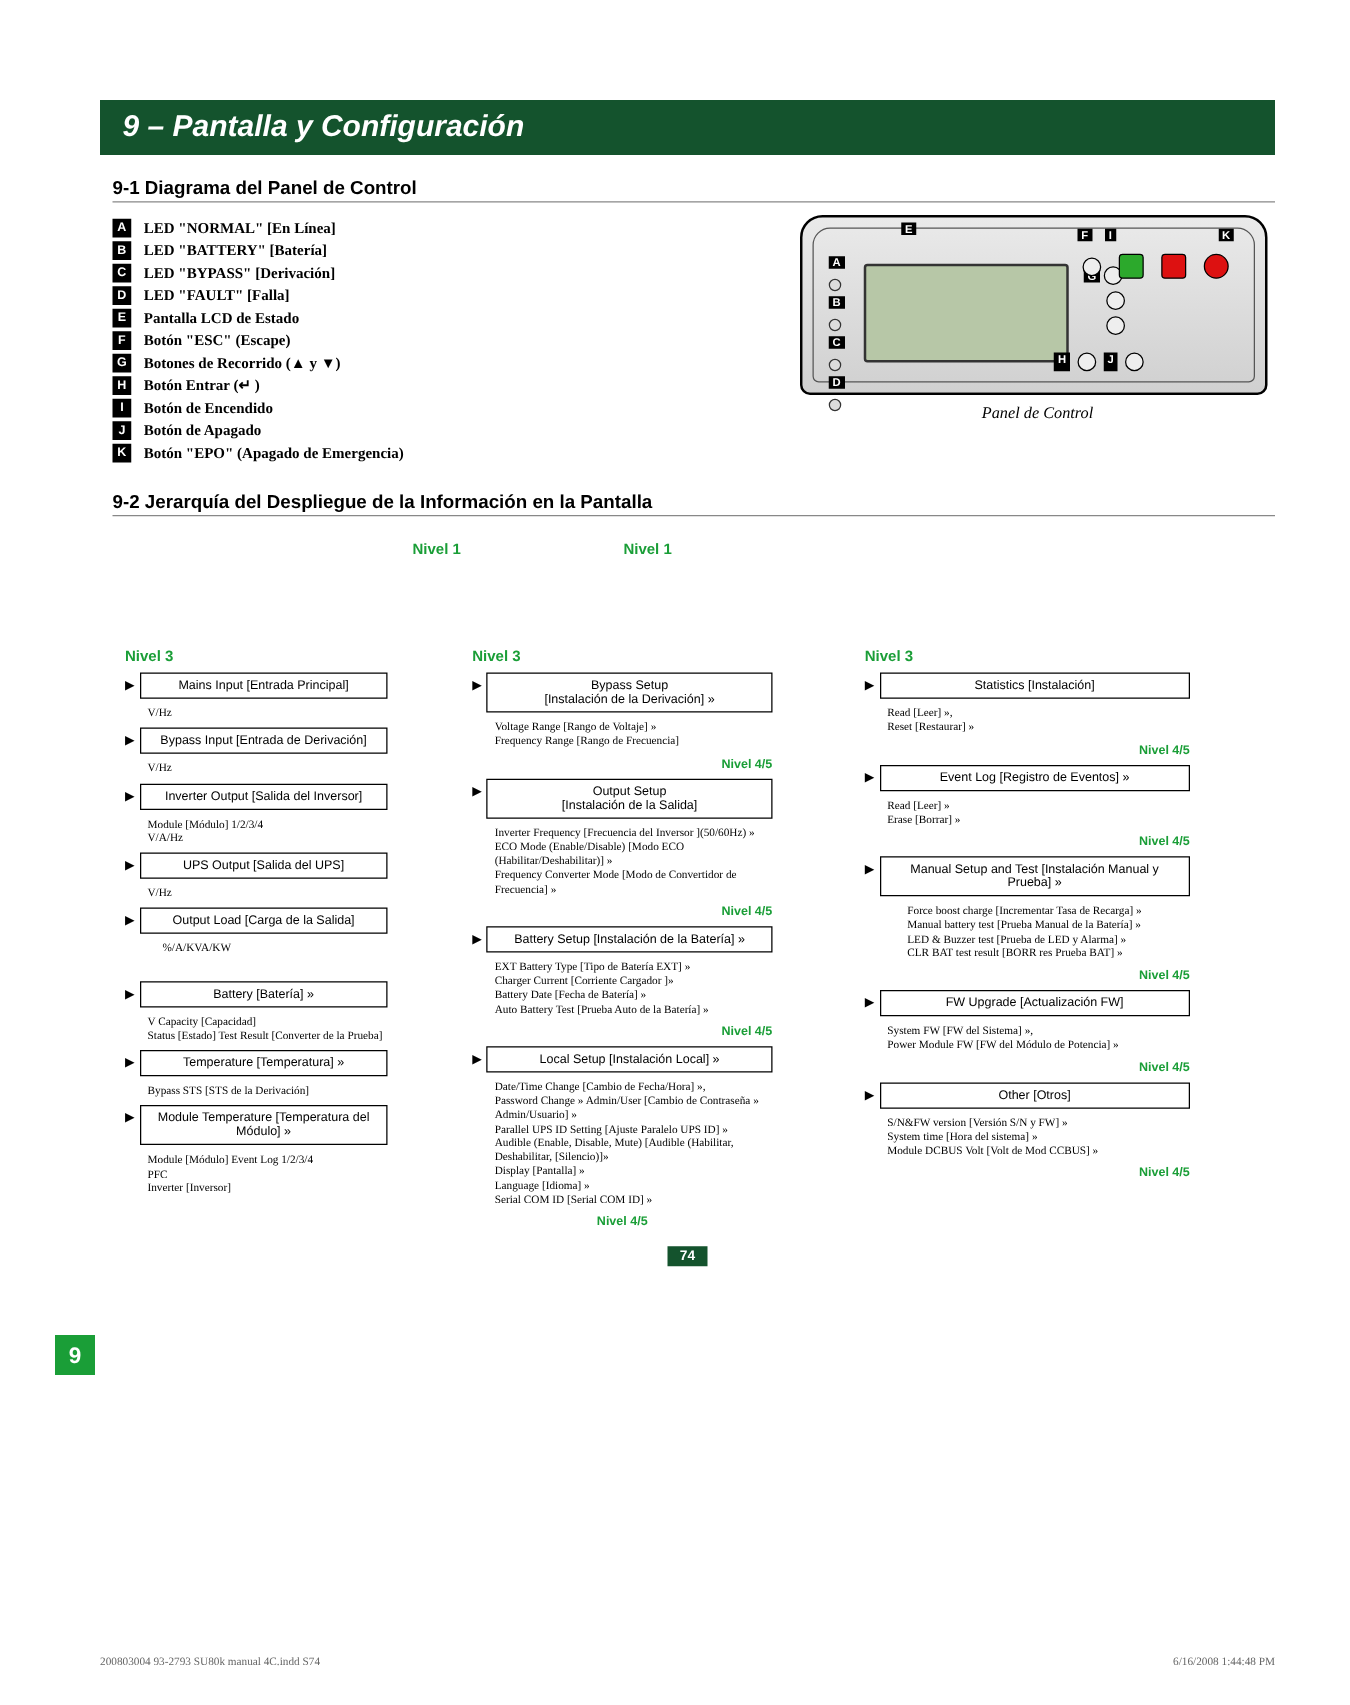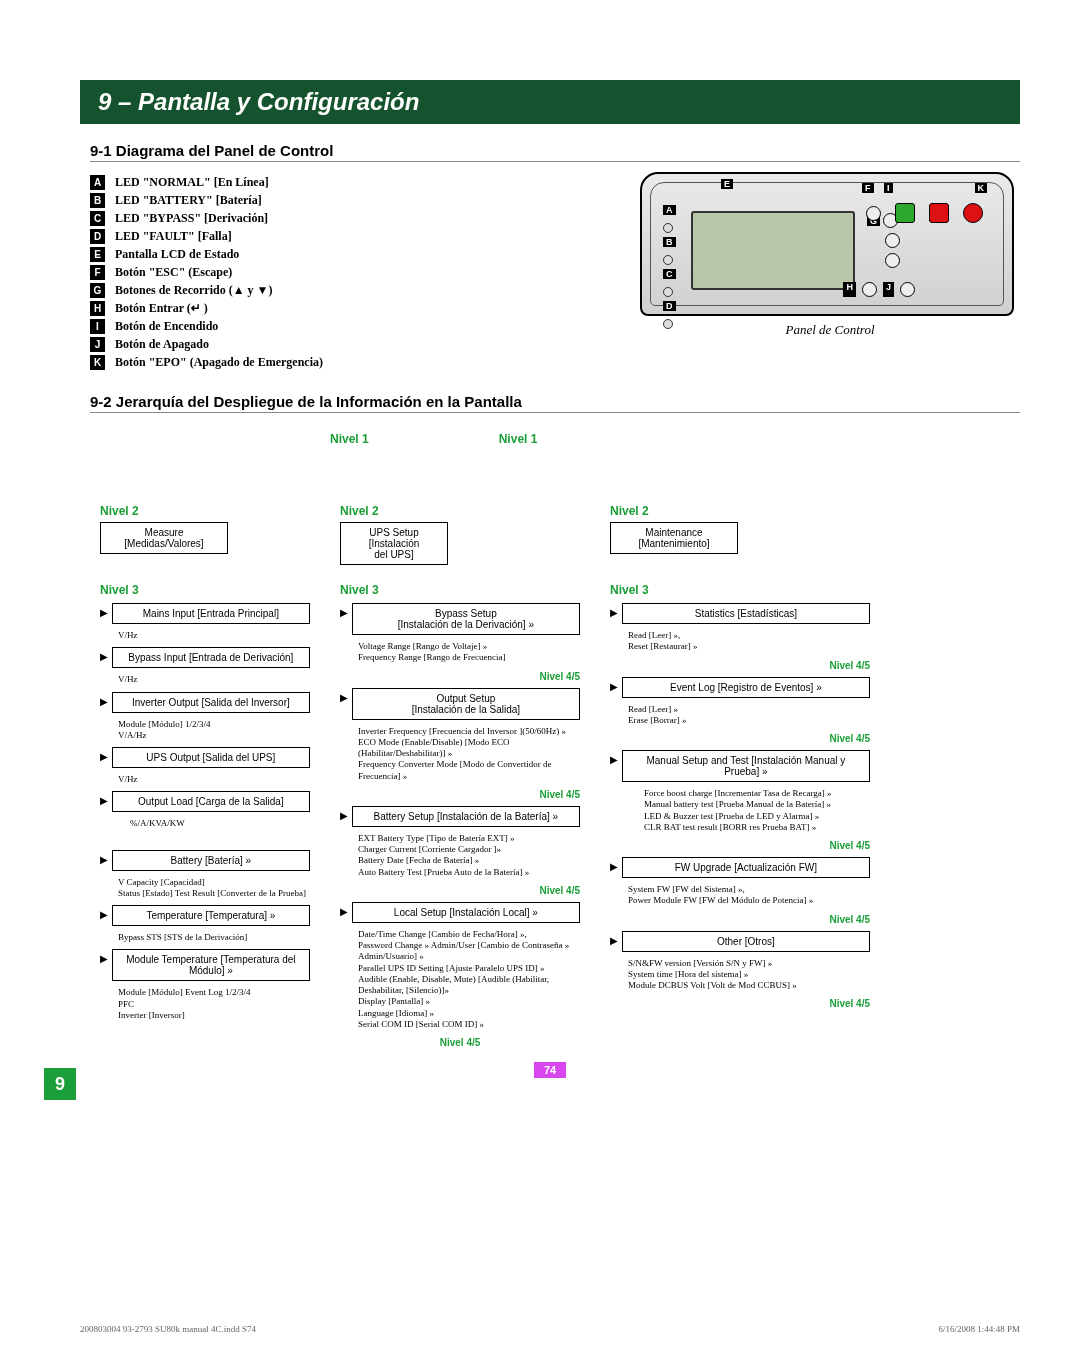--- a/index.html
+++ b/index.html
@@ -22,21 +22,21 @@
 .sq { width:18px; height:18px; border:1px solid #000; border-radius:3px; }
 .sq.green{ background:#2ca92c; } .sq.red{ background:#d11; } .sq.redc{ background:#d11; border-radius:50%; }
 .led-dots { position:absolute; left:12px; top:22px; display:flex; flex-direction:column; gap:8px; }
 .led { width:8px; height:8px; border:1px solid #333; border-radius:50%; background:#ddd; }
 .hier { position:relative; margin:15px 0 0 10px; }
 .lvl-label { color:#1a9e37; font-weight:bold; font-size:12px; }
 .box { border:1px solid #000; padding:4px 8px; font-size:10px; text-align:center; }
 .smalltxt { font-size:9px; line-height:1.25; font-family:"Times New Roman",serif; }
 .lvl45 { color:#1a9e37; font-weight:bold; font-size:10px; }
 .side-tab { position:absolute; left:-46px; top:640px; width:32px; height:32px; background:#1a9e37; color:#fff; font-size:18px; font-weight:bold; display:flex; align-items:center; justify-content:center; }
-.pg-num { background:#d946ef; color:#fff; font-weight:bold; padding:2px 10px; font-size:11px; display:inline-block; }
+.pg-num { background:#14532d; color:#fff; font-weight:bold; padding:2px 10px; font-size:11px; display:inline-block; }
 .footer { position:absolute; bottom:30px; left:80px; right:60px; display:flex; justify-content:space-between; font-size:9px; color:#666; font-family:"Times New Roman",serif; }
 .col { display:flex; flex-direction:column; gap:6px; }
 .flowrow { display:flex; align-items:flex-start; gap:4px; }
 .arrow { font-size:10px; padding-top:4px; }
 table.hiertbl { border-collapse:separate; border-spacing:0 4px; }
 table.hiertbl td { vertical-align:top; padding:0 10px; }
 .tag { background:#000; color:#fff; font-size:9px; padding:0 3px; font-weight:bold; }
 </style>
 </head>
 <body>
@@ -147,35 +147,20 @@
           <tr>
         <td><span class="lvl-label">Nivel 1</span></td>
         <td style="width:90px;"></td>
         <td><span class="lvl-label">Nivel 1</span></td>
       </tr>
     </tbody>
       </table>
 
     <table class="hiertbl" style="width:100%; margin-top:50px;">
       <tbody>
-          <tr>
-        <td style="width:220px;"><span class="lvl-label">Nivel 2</span>
-          <div class="box" style="white-space:pre-line; width:110px; margin-top:4px;">Measure
-[Medidas/Valores]</div>
-        </td>
-        <td style="width:250px;"><span class="lvl-label">Nivel 2</span>
-          <div class="box" style="white-space:pre-line; width:90px; margin-top:4px;">UPS Setup
-[Instalación
-del UPS]</div>
-        </td>
-        <td><span class="lvl-label">Nivel 2</span>
-          <div class="box" style="white-space:pre-line; width:110px; margin-top:4px;">Maintenance
-[Mantenimiento]</div>
-        </td>
-      </tr>
 
       <tr>
 
         <td>
           <div style="margin-top:14px;"><span class="lvl-label">Nivel 3</span></div>
           <div class="col" style="margin-top:6px; width:210px;">
             <div class="flowrow">
                   <span class="arrow">▶</span>
                   <div class="box" style="flex:1;">Mains Input [Entrada Principal]</div>
                 </div>
@@ -265,21 +250,21 @@
 Serial COM ID [Serial COM ID] »</div>
             <div style="text-align:center;"><span class="lvl45">Nivel 4/5</span></div>
           </div>
         </td>
 
         <td>
           <div style="margin-top:14px;"><span class="lvl-label">Nivel 3</span></div>
           <div class="col" style="margin-top:6px; width:260px;">
             <div class="flowrow">
                   <span class="arrow">▶</span>
-                  <div class="box" style="flex:1;">Statistics [Estadísticas]</div>
+                  <div class="box" style="flex:1;">Statistics [Instalación]</div>
                 </div>
             <div class="smalltxt" style="margin-left:18px; white-space:pre-line;">Read [Leer] »,
 Reset [Restaurar] »</div>
             <div style="text-align:right;"><span class="lvl45">Nivel 4/5</span></div>
             <div class="flowrow">
                   <span class="arrow">▶</span>
                   <div class="box" style="flex:1;">Event Log [Registro de Eventos] »</div>
                 </div>
             <div class="smalltxt" style="margin-left:18px; white-space:pre-line;">Read [Leer] »
 Erase [Borrar] »</div>

